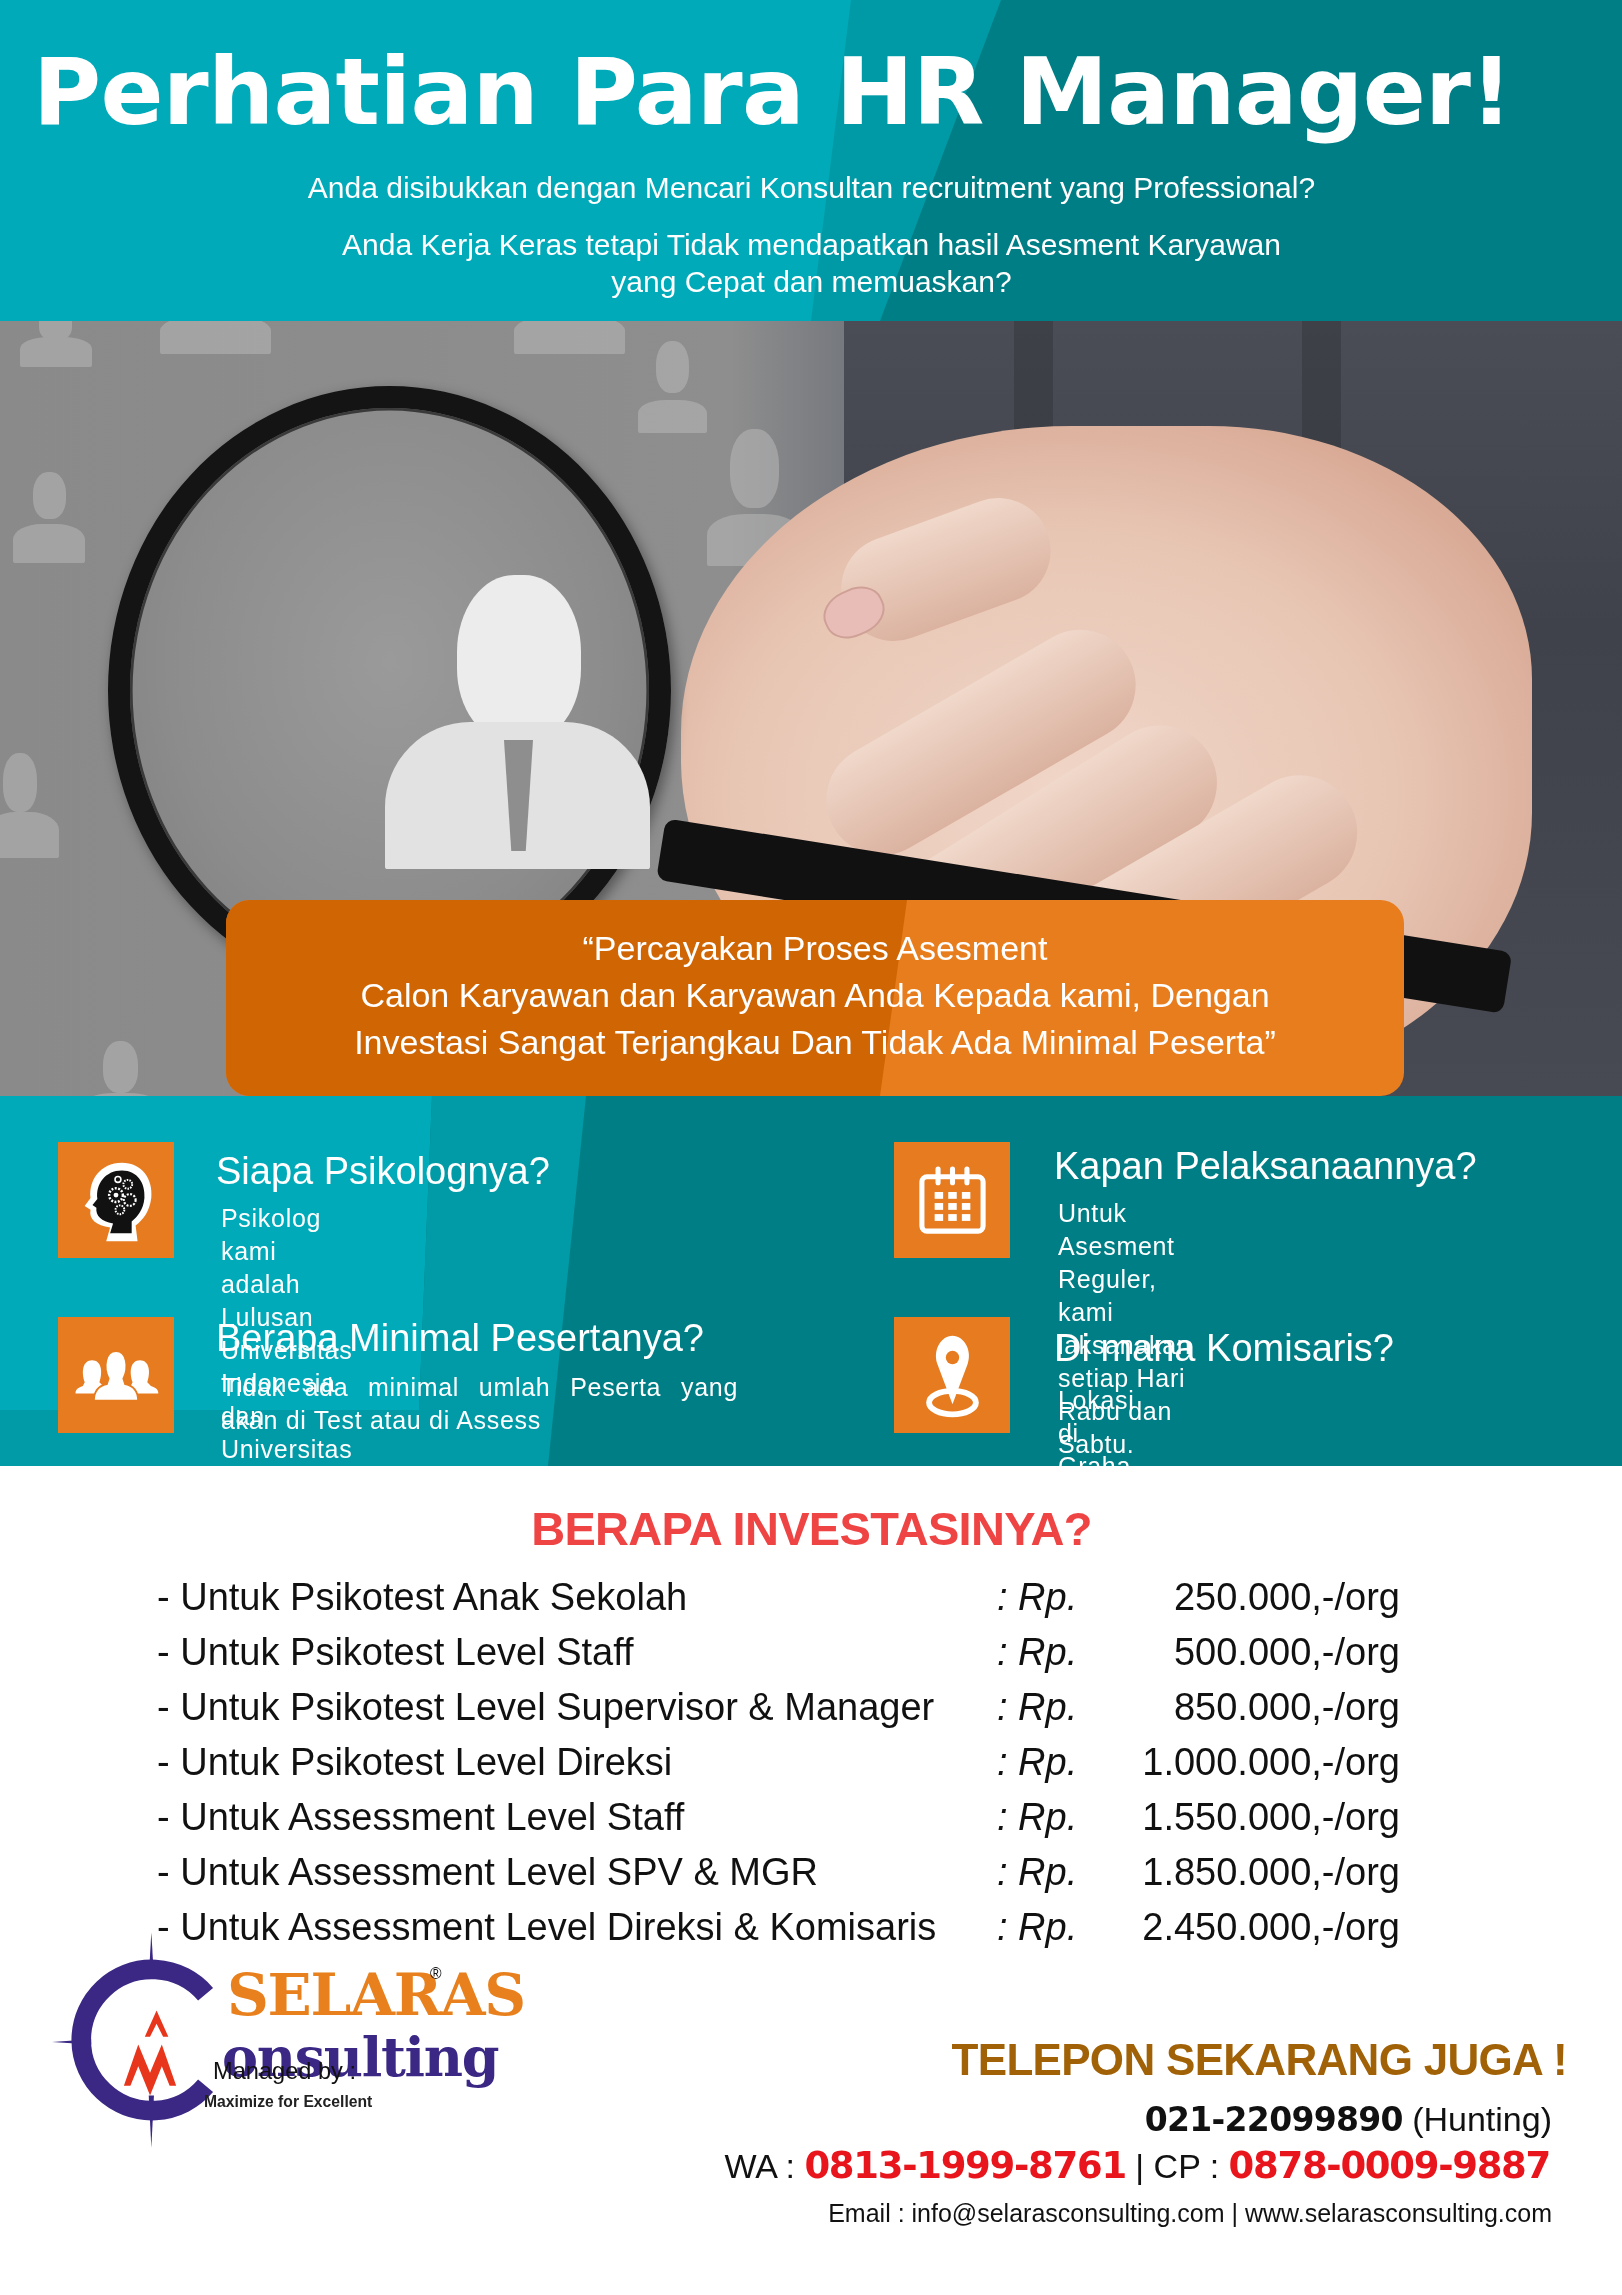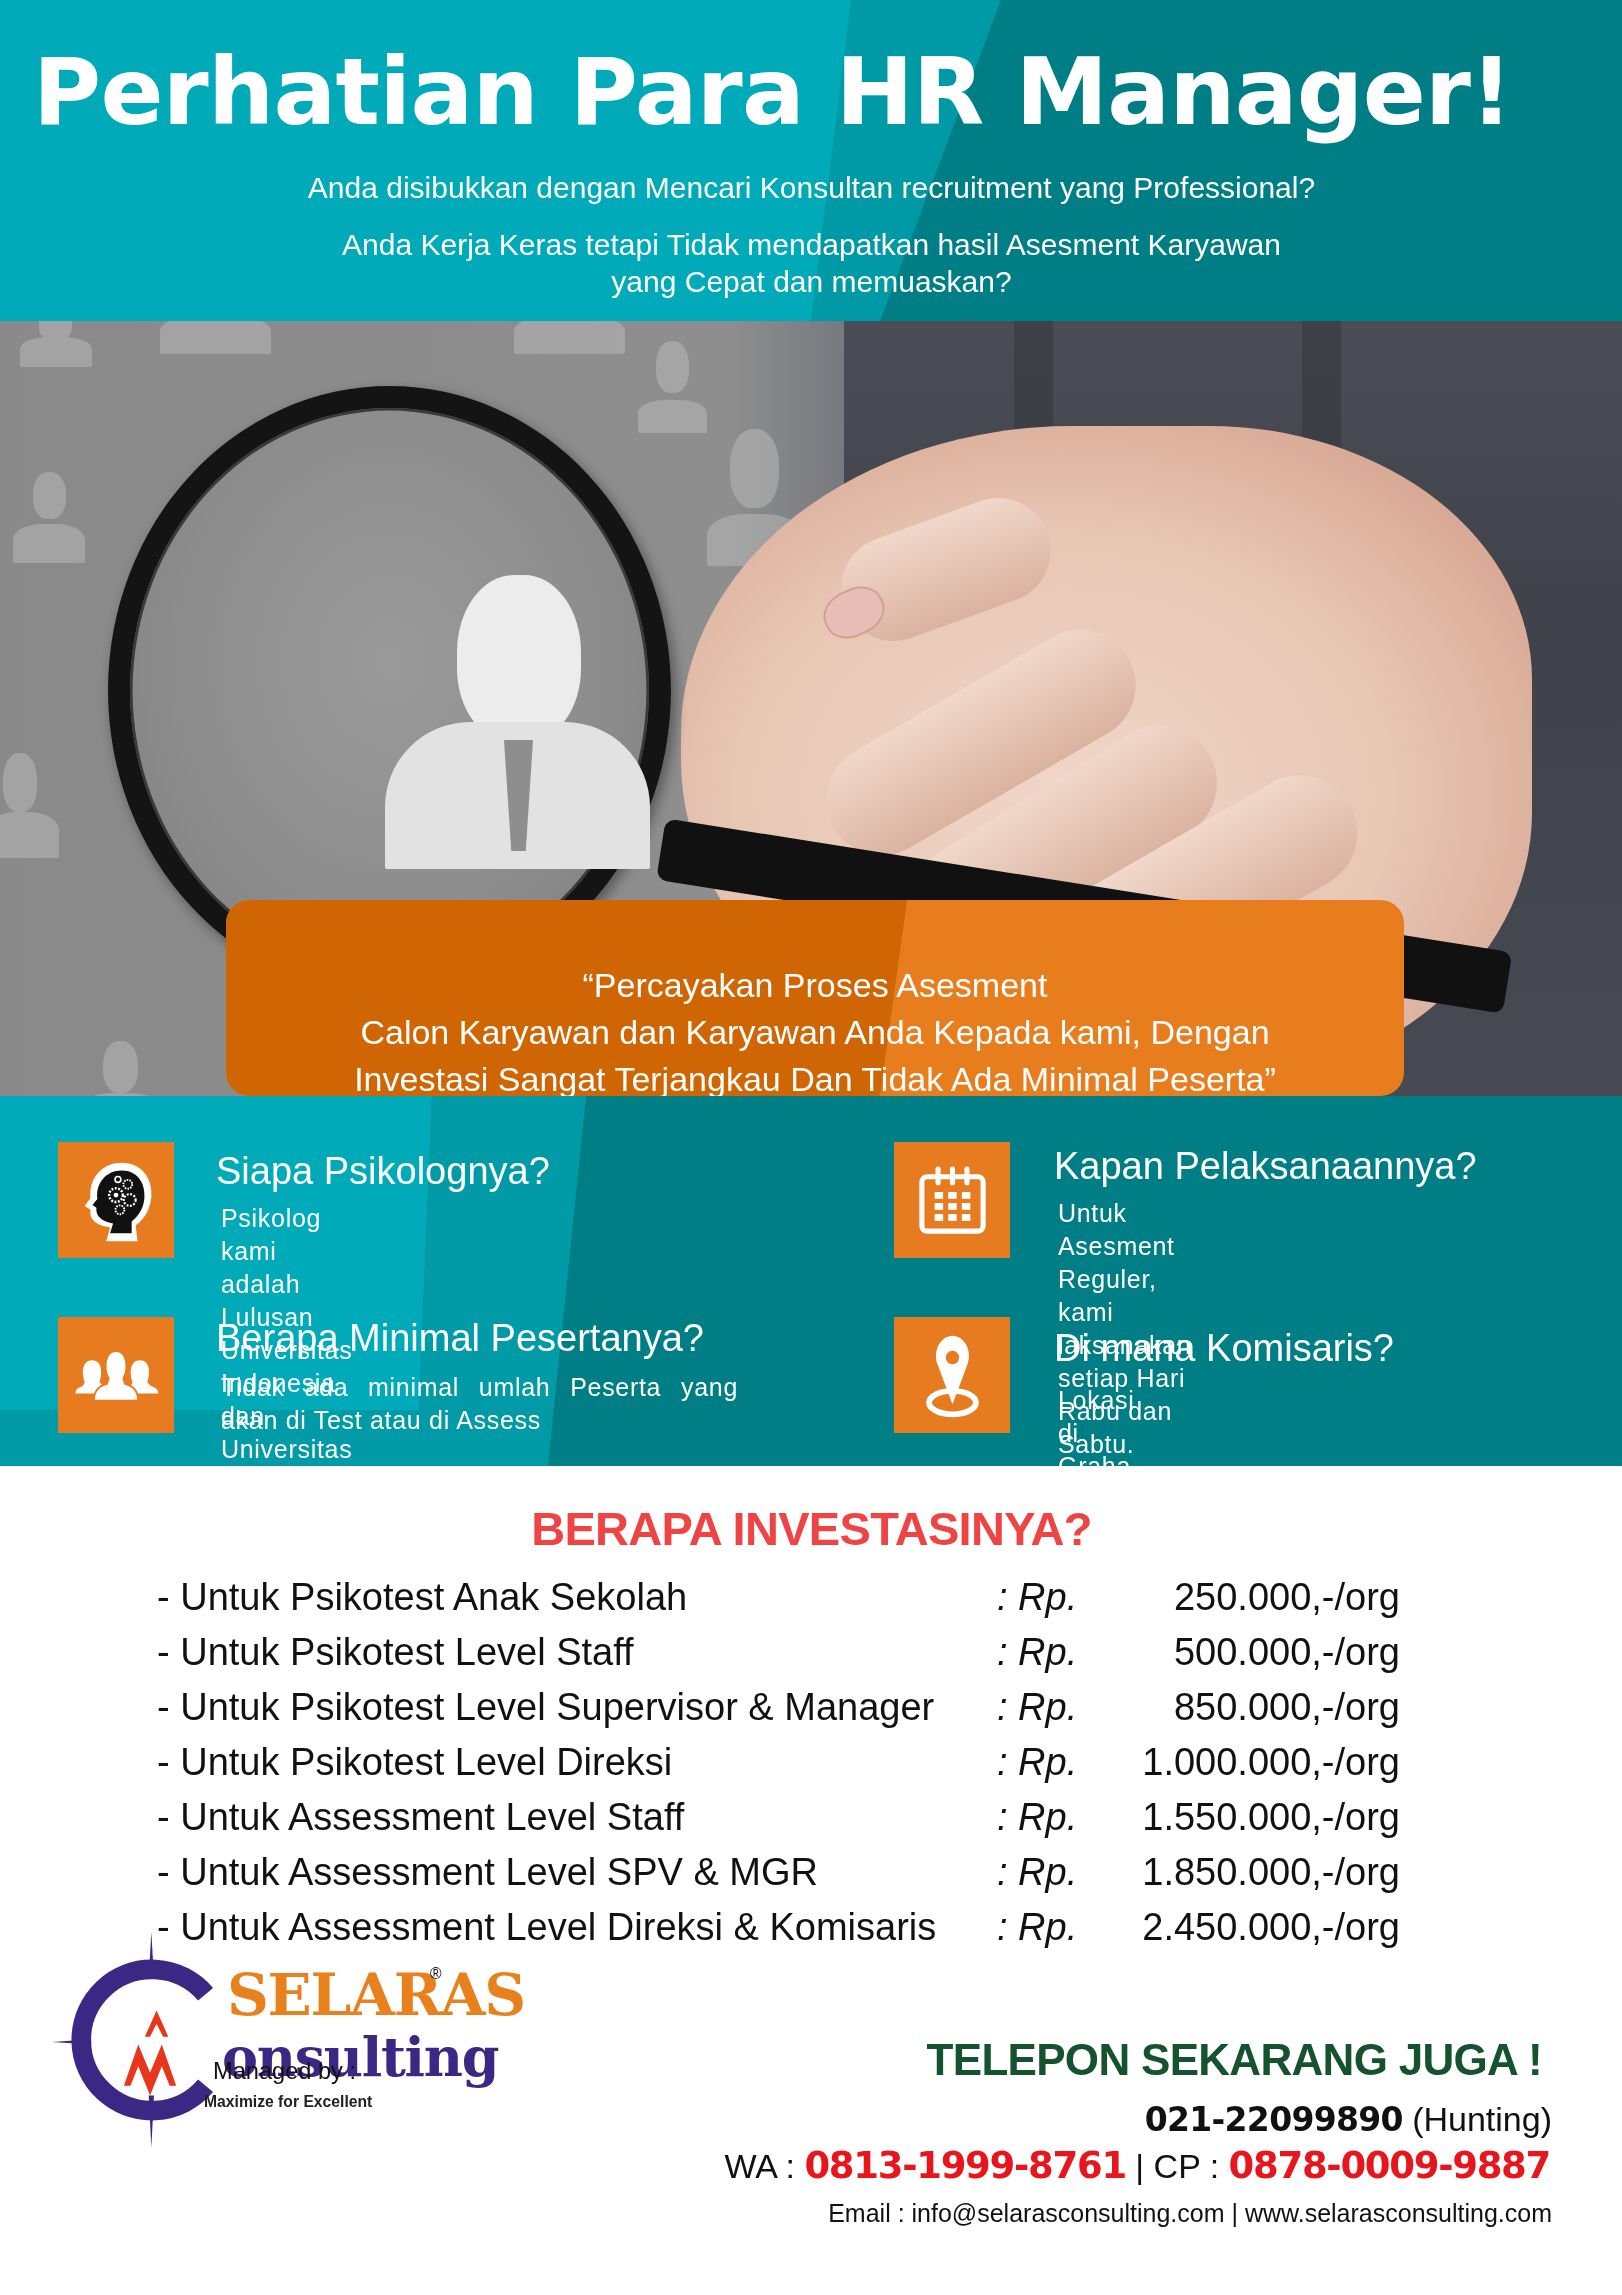--- a/index.html
+++ b/index.html
@@ -81,21 +81,21 @@
   .quote {
     position: absolute; left: 226px; top: 900px; width: 1178px; height: 196px; border-radius: 23.6px;
     overflow: hidden; background: #e87d1e;
   }
   .quote .q-dark {
     position: absolute; left: 0; top: 0; width: 1178px; height: 196px; background: #d06504;
     clip-path: polygon(0 0, 681px 0, 654px 196px, 0 196px);
   }
   .quote-text {
     position: absolute; left: 0; top: 25px; width: 1178px; text-align: center; color: #ffffff;
-    font-size: 34px; line-height: 47px; margin-top: 37px;
+    font-size: 34px; line-height: 47px;
   }
 
   
   .features {
     position: absolute; left: 0; top: 1096px; width: 1623px; height: 370px; background: #007e85; overflow: hidden;
   }
   .features .f-light {
     position: absolute; left: 0; top: 0; width: 1623px; height: 370px; background: #00aab9;
     clip-path: polygon(0 0, 432px 0, 419px 314px, 0 314px);
   }
@@ -132,21 +132,21 @@
   .logo-reg { position: absolute; left: 378px; top: 33px; font-size: 15.7px; color: #111; }
   .logo-consulting {
     position: absolute; left: 170px; top: 98px; font-family: "DejaVu Serif", serif; font-weight: bold;
     font-size: 54px; color: #3b2784; letter-spacing: -1.3px; line-height: 1;
   }
   .logo-tag {
     position: absolute; left: 152px; top: 161px; font-weight: bold; font-size: 15.7px; color: #222;
   }
 
   .cta-title {
-    position: absolute; right: 81px; top: 2038px; color: #14532d; font-weight: bold; font-size: 44px;
+    position: absolute; right: 56px; top: 2038px; color: #a16207; font-weight: bold; font-size: 44px;
     letter-spacing: -0.7px; line-height: 1; white-space: nowrap;
   }
   .phone-line { position: absolute; right: 71px; top: 2102px; font-size: 34px; color: #111; white-space: nowrap; line-height: 1; }
   .phone-line .num { font-weight: bold; font-family: "DejaVu Sans", sans-serif; font-size: 33px; letter-spacing: -0.7px; }
   .wa-line { position: absolute; right: 73px; top: 2140px; font-size: 34px; color: #111; white-space: nowrap; line-height: 52px; }
   .wa-line .red { color: #e8161c; font-weight: bold; font-family: "DejaVu Sans", sans-serif; font-size: 37px; letter-spacing: -1.3px; }
   .email-line { position: absolute; right: 71px; top: 2201px; font-size: 25px; color: #111; white-space: nowrap; line-height: 1; }
 </style>
 </head>
 <body>

